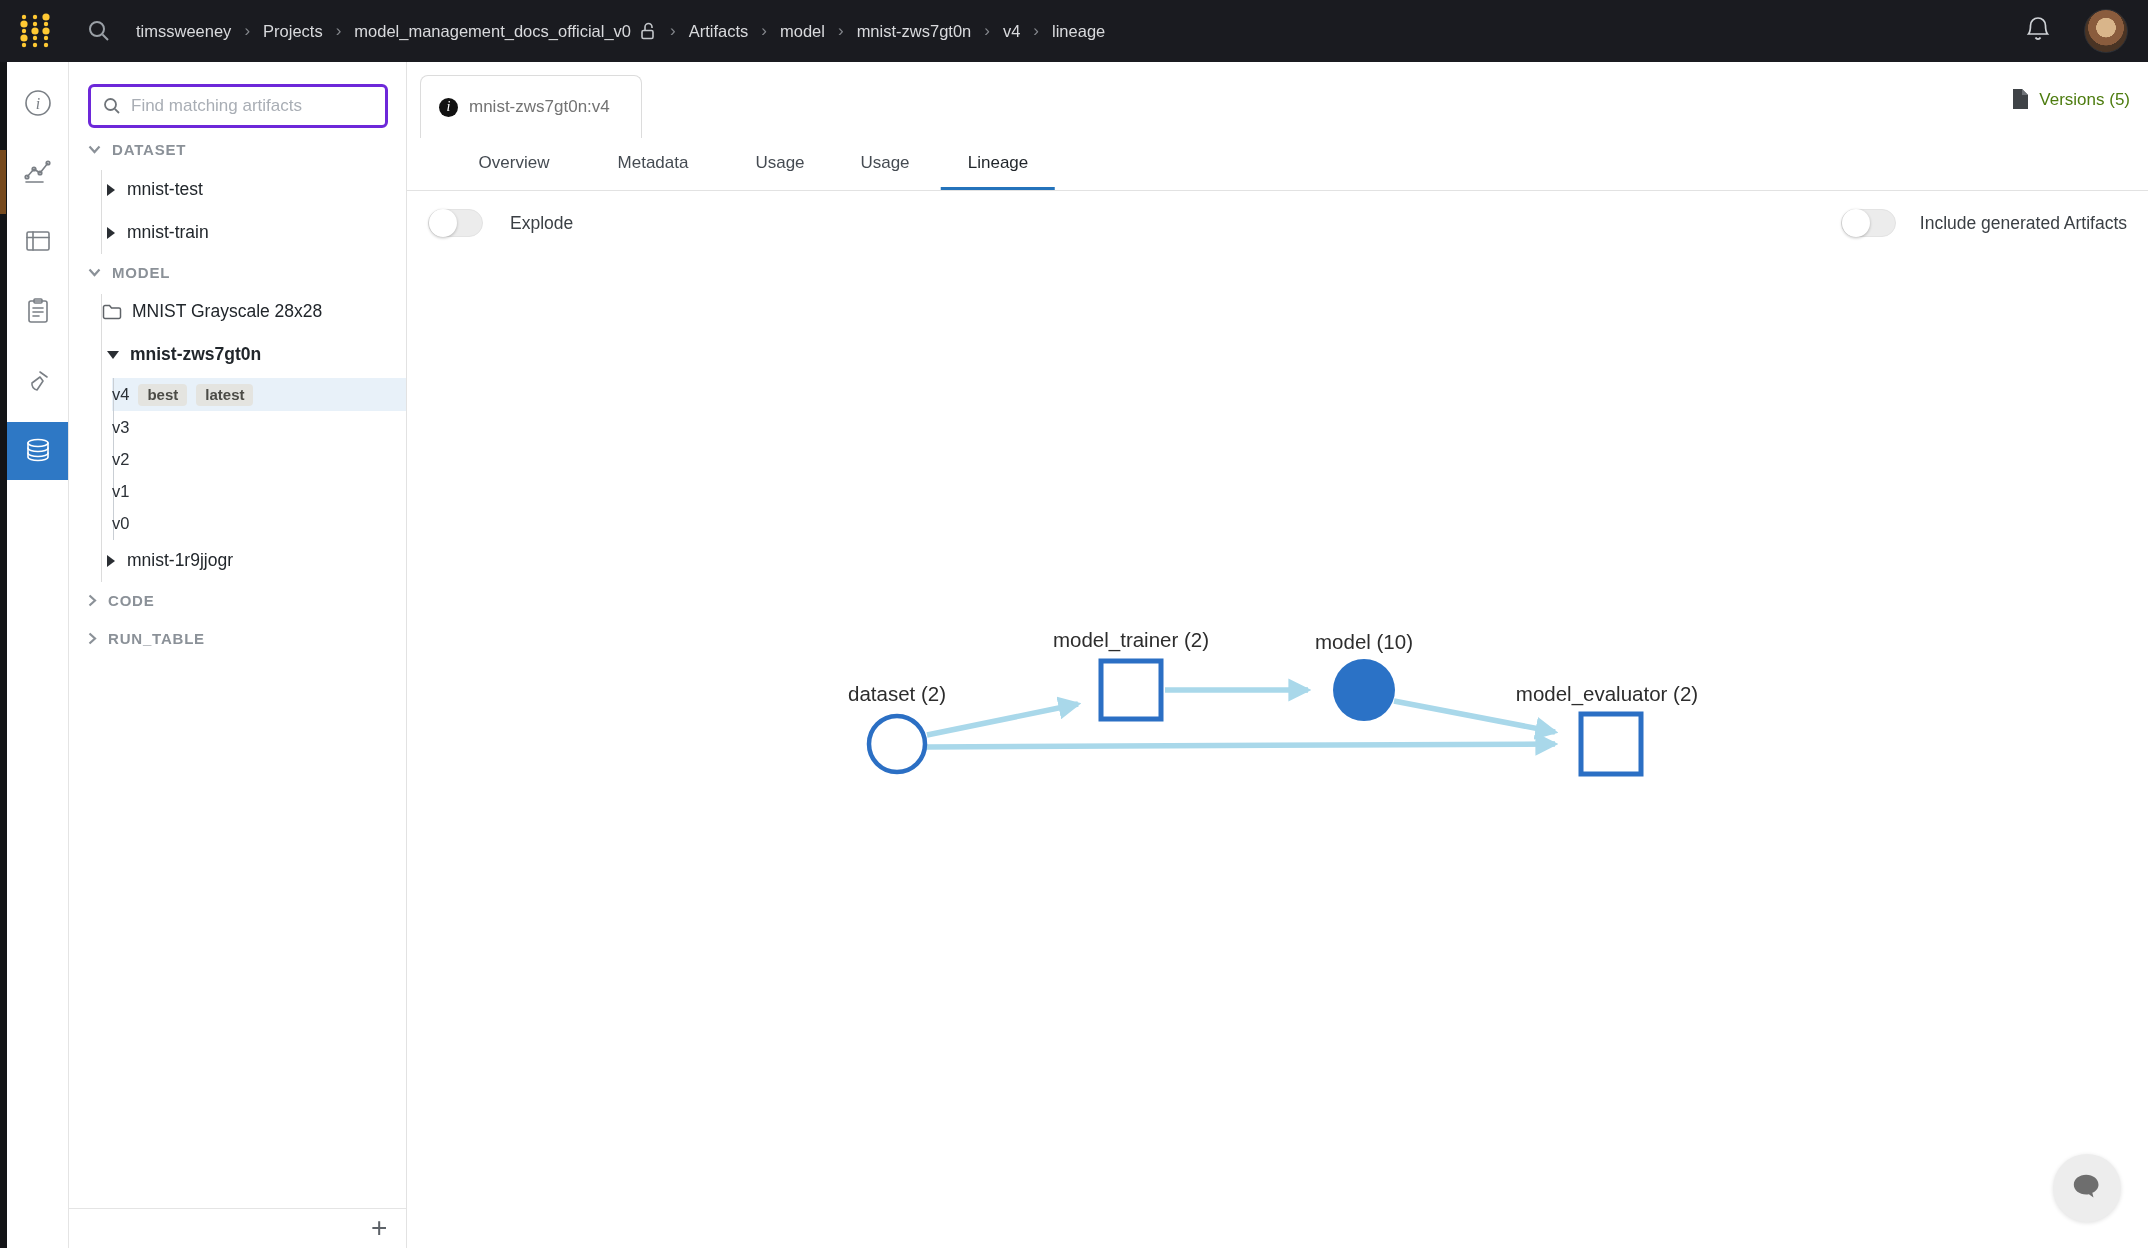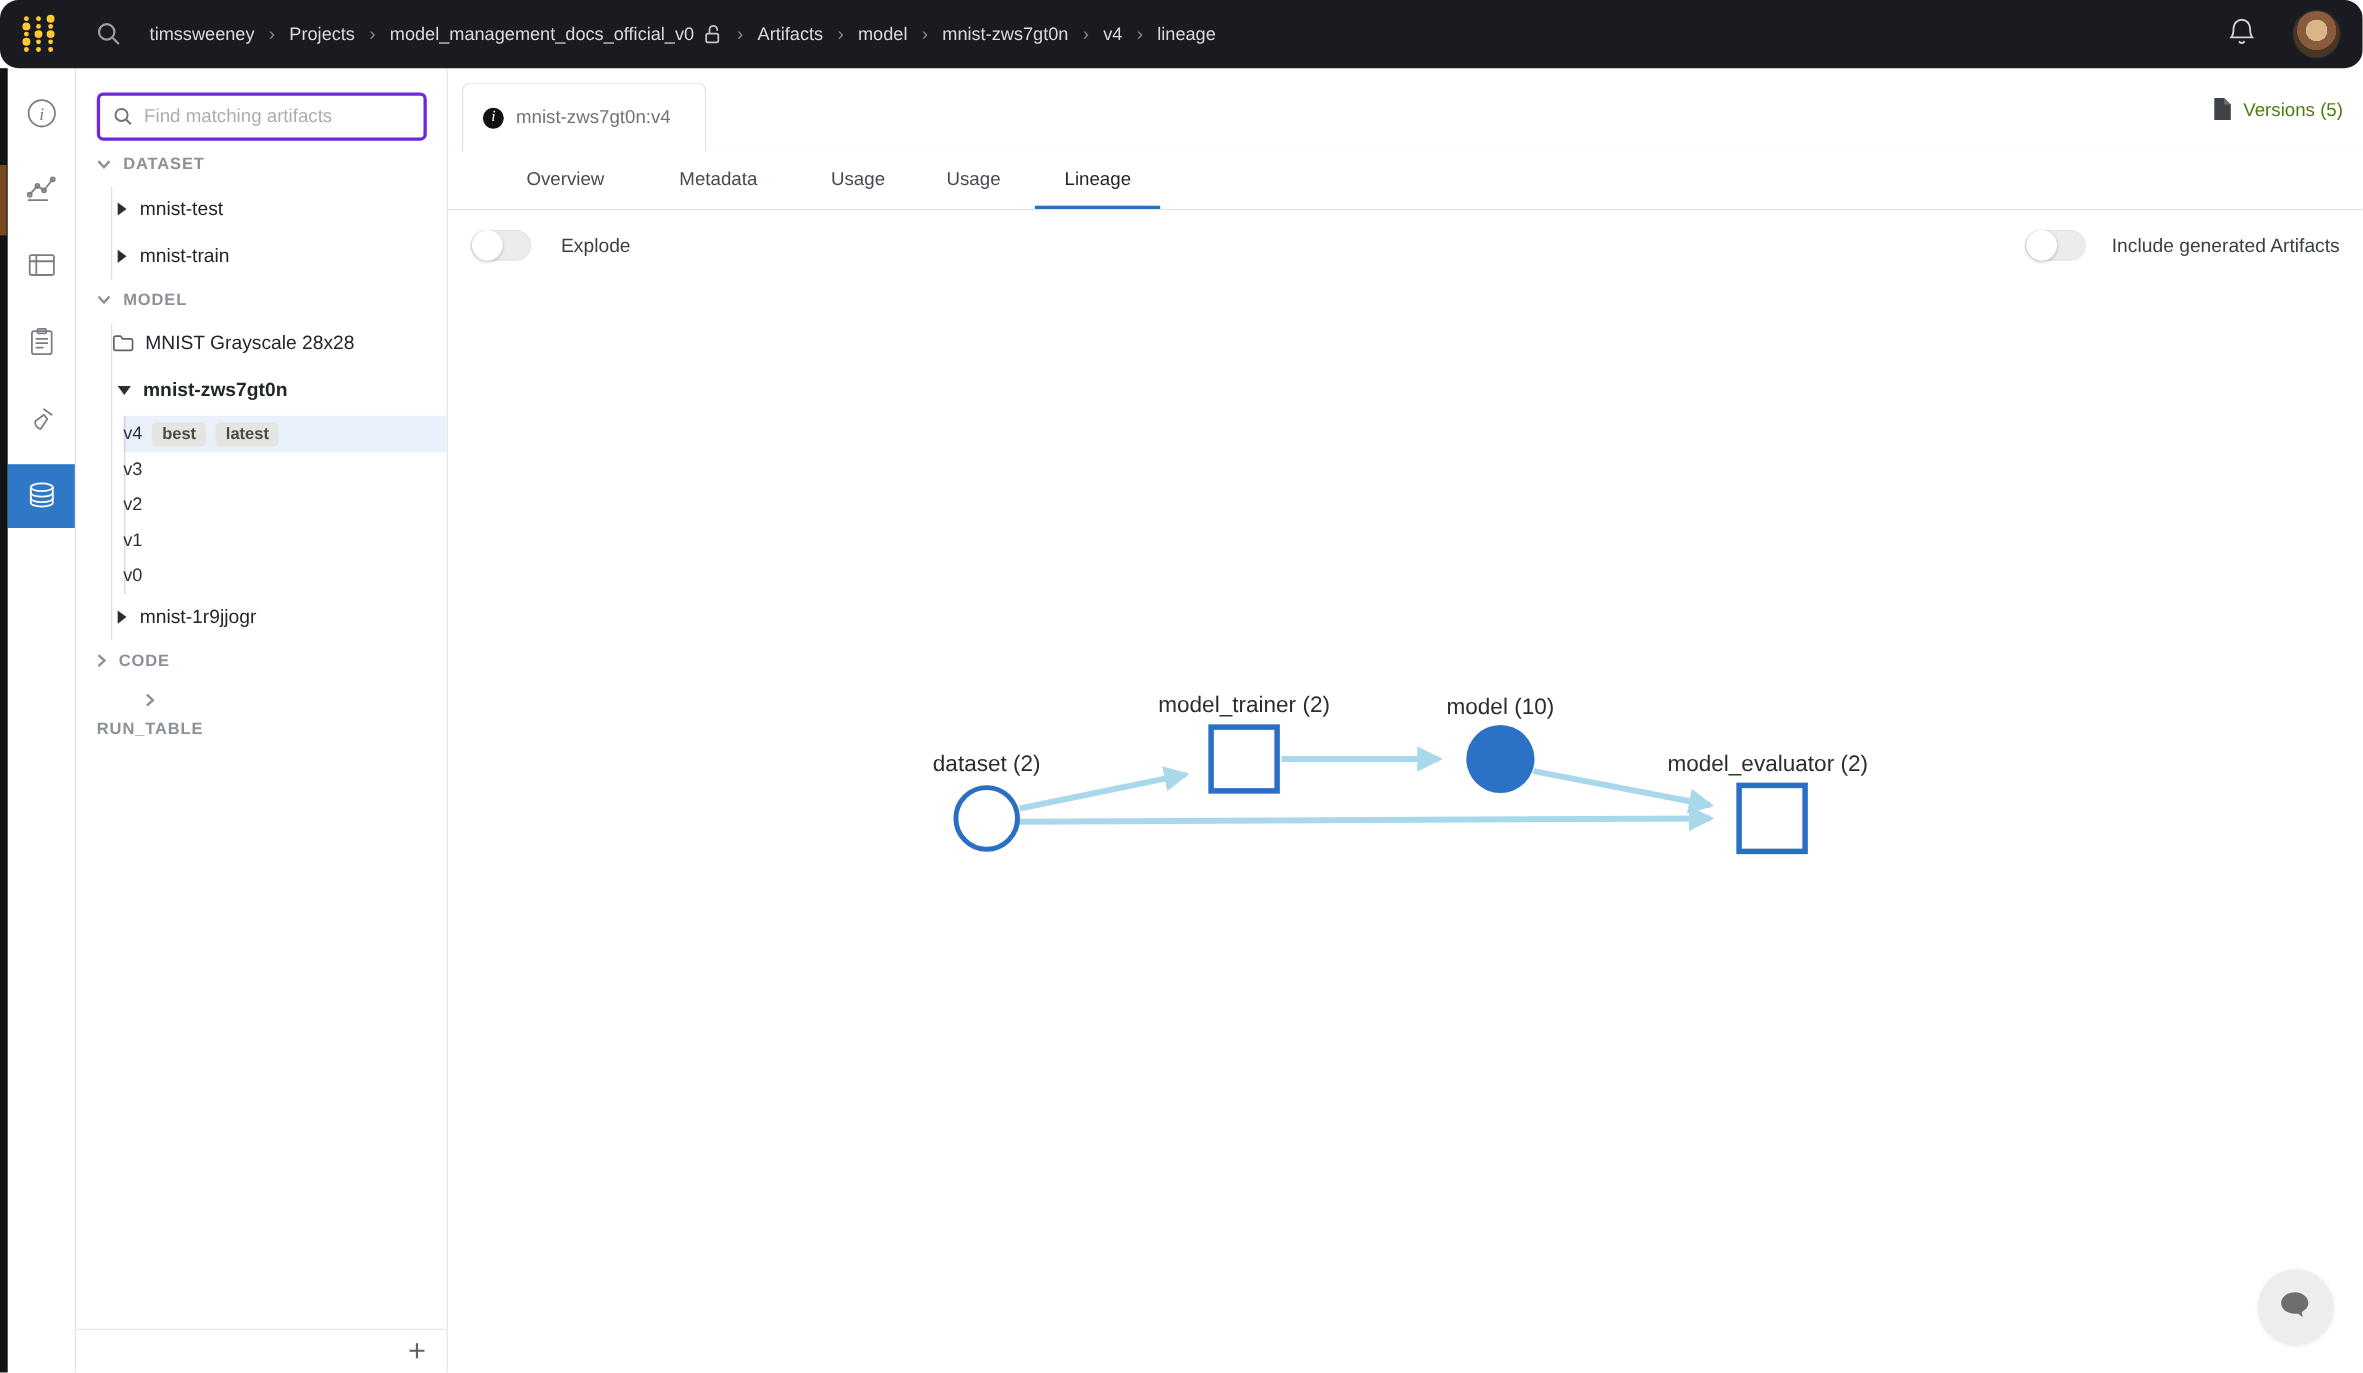--- a/index.html
+++ b/index.html
@@ -1,21 +1,21 @@
 <!DOCTYPE html>
 <html><head>
 <meta charset="utf-8">
 <style>
   html,body{margin:0;padding:0;background:#ffffff;}
   .screen{position:relative;width:2148px;height:1248px;overflow:hidden;background:#ffffff;
           font-family:"Liberation Sans",sans-serif;color:#22262b;}
 
   
   .topbar{position:absolute;left:0;top:0;width:2148px;height:62px;background:#1a1b20;
-          display:flex;align-items:center;z-index:30;border-radius:17px;}
+          display:flex;align-items:center;z-index:30;}
   .logo{width:46px;height:46px;margin-left:12px;display:flex;align-items:center;justify-content:center;cursor:pointer;}
   .topbar-search{margin-left:28px;display:flex;align-items:center;cursor:pointer;}
   .crumbs{display:flex;align-items:center;margin-left:24px;font-size:16.5px;color:#d9dadd;gap:13px;}
   .crumb{cursor:pointer;white-space:nowrap;}
   .crumb-sep{color:#84878c;font-size:17px;}
   .lock{display:flex;align-items:center;margin-left:-4px;}
   .topbar-right{margin-left:auto;display:flex;align-items:center;gap:32px;margin-right:20px;}
   .avatar{width:42px;height:42px;border-radius:50%;cursor:pointer;
           background:radial-gradient(circle at 50% 42%, #d9b58a 0 30%, #8a5c3d 31% 55%, #4a3424 56% 75%, #50555c 76%);
           border:1px solid #2c2e33;}
@@ -271,21 +271,21 @@
       <span class="tri-r"></span>
       <span>mnist-1r9jjogr</span>
     </div>
 
     <div class="sec-head" style="top:530px;">
       <svg width="9" height="13" viewBox="0 0 9 13" fill="none" stroke="#8b9198" stroke-width="2.2">
           <path d="M1.5 1.5 L7 6.5 L1.5 11.5"></path>
         </svg>
       <span>CODE</span>
     </div>
-    <div class="sec-head" style="top:568px;flex-direction:column;">
+    <div class="sec-head" style="top:568px;">
       <svg width="9" height="13" viewBox="0 0 9 13" fill="none" stroke="#8b9198" stroke-width="2.2">
           <path d="M1.5 1.5 L7 6.5 L1.5 11.5"></path>
         </svg>
       <span>RUN_TABLE</span>
     </div>
 
     <div class="side-divider"></div>
     <div class="add-btn">+</div>
   </div>
 

